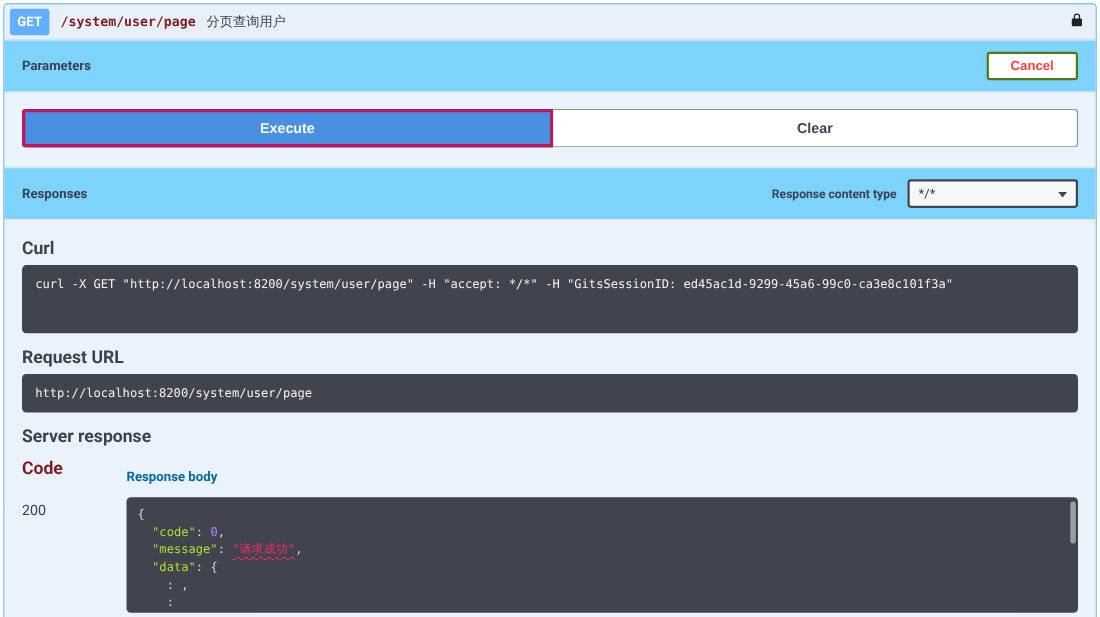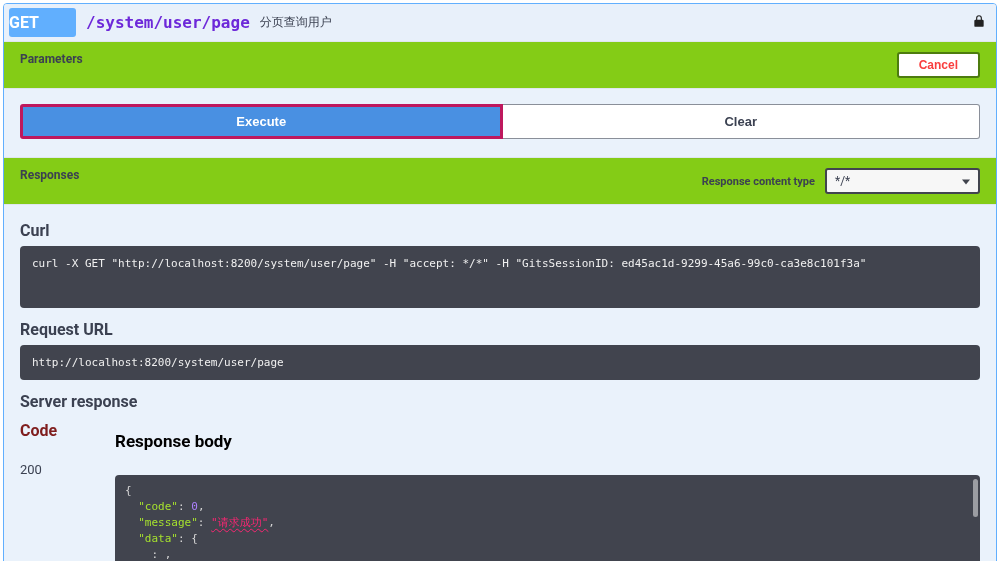--- a/index.html
+++ b/index.html
@@ -22,47 +22,48 @@
   align-items: center;
   padding: 4px 10px 4px 5px;
   background: #e8f0fa;
   cursor: pointer;
 }
 .method-badge {
   background: #61affe;
   color: #fff;
   font-weight: 700;
   padding: 5px 0;
-  width: 67px;
-  text-align: left;
-  border-radius: 3px;
-  font-size: 16px;
+  width: 36px;
+  text-align: center;
+  border-radius: 3px;
+  font-size: 12px;
   margin-right: 10px;
 }
 .path {
   font-family: ui-monospace, SFMono-Regular, Menlo, Consolas, monospace;
   font-weight: 600;
-  font-size: 16px;
-  color: #6d28d9;
+  font-size: 12px;
+  color: #7f1d1d;
   margin-right: 10px;
 }
 .summary {
   font-size: 12px;
   color: #3b4151;
 }
 .lock {
   margin-left: auto;
   font-size: 14px;
   color: #333;
 }
 .section-bar {
   display: flex;
   justify-content: space-between;
+  align-items: center;
   padding: 10px 16px;
-  background: #84cc16;
+  background: #7dd3fc;
   border-top: 1px solid #dfe6ee;
   border-bottom: 1px solid #dfe6ee;
 }
 .section-label {
   font-weight: 700;
   font-size: 12px;
   color: #3b4151;
 }
 .cancel-btn {
   border: 2px solid #4d7c0f;
@@ -193,23 +194,23 @@
   color: #7f1d1d;
   padding-bottom: 12px;
 }
 .code-val {
   font-size: 13px;
   color: #3b4151;
   padding-top: 10px;
 }
 .resp-body-label {
   font-weight: 700;
-  font-size: 17px;
-  color: #000000;
-  margin-bottom: 24px;
+  font-size: 12px;
+  color: #0369a1;
+  margin-bottom: 12px;
   padding-top: 10px;
 }
 .json-box {
   background: #41444e;
   border-radius: 4px;
   padding: 8px 10px;
   font-family: ui-monospace, SFMono-Regular, Menlo, Consolas, monospace;
   font-size: 11px;
   line-height: 1.45;
   color: #d6d6d6;

